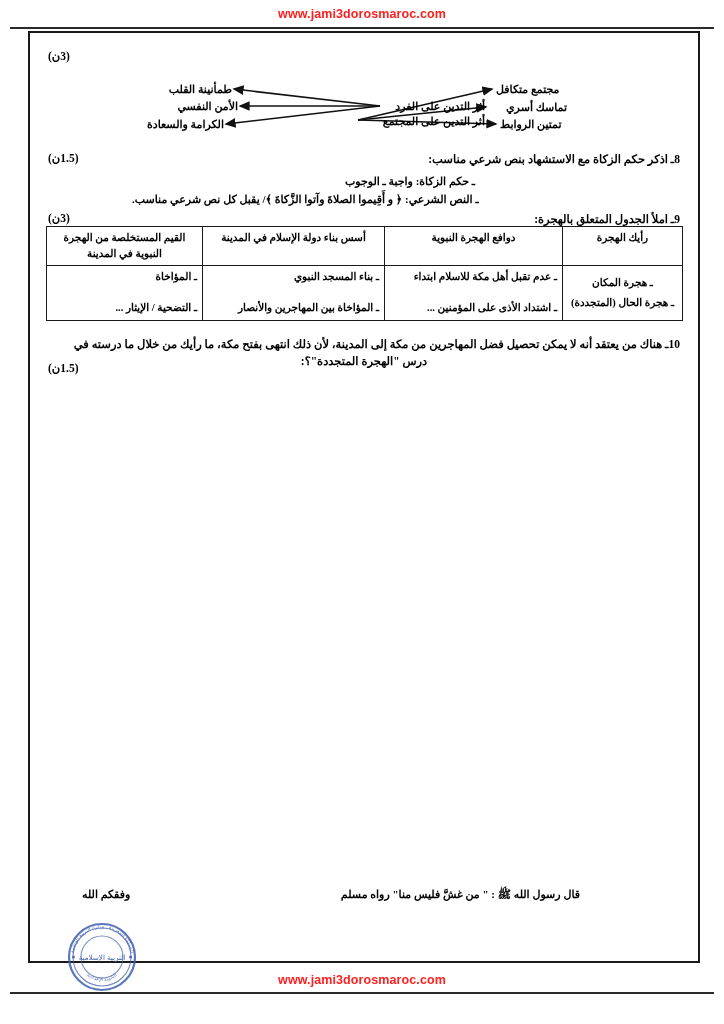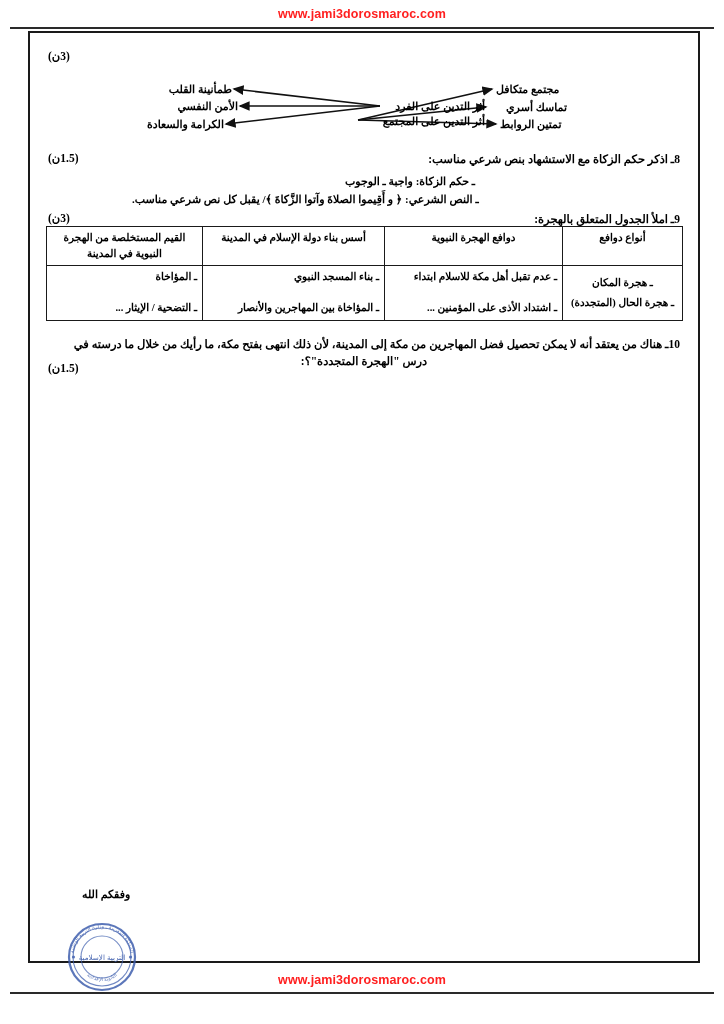--- a/index.html
+++ b/index.html
@@ -221,21 +221,21 @@
 
   <table id="hijra-table">
     <colgroup>
       <col style="width:120px">
       <col style="width:178px">
       <col style="width:182px">
       <col style="width:156px">
     </colgroup>
     <thead>
       <tr>
-        <th>أنواع دوافع</th>
+        <th>رأيك الهجرة</th>
         <th>دوافع الهجرة النبوية</th>
         <th>أسس بناء دولة الإسلام في المدينة</th>
         <th>القيم المستخلصة من الهجرة النبوية في المدينة</th>
       </tr>
     </thead>
     <tbody>
       <tr>
         <td class="col-types">
           <span class="li">ـ هجرة المكان</span>
           <span class="li">ـ هجرة الحال (المتجددة)</span>
@@ -253,20 +253,21 @@
           <span class="li">ـ التضحية / الإيثار ...</span>
         </td>
       </tr>
     </tbody>
   </table>
 
   <div class="q-line" style="top:305px; right:20px; width:632px; text-align:right;">10ـ هناك من يعتقد أنه لا يمكن تحصيل فضل المهاجرين من مكة إلى المدينة، لأن ذلك انتهى بفتح مكة، ما رأيك من خلال ما درسته في</div>
   <div class="q-line" style="top:322px; right:20px; width:632px; text-align:center;">درس "الهجرة المتجددة"؟:</div>
   <div class="points" style="top:330px; left:20px;">(1.5ن)</div>
 
+  <div id="hadith">قال رسول الله ﷺ : " من غشَّ فليس منا" رواه مسلم</div>
   <div id="blessing">وفقكم الله</div>
 
   <div id="stamp">
     <svg width="84" height="84" viewBox="0 0 84 84" xmlns="http://www.w3.org/2000/svg">
       <defs>
         <path id="arcTop" d="M 42,42 m -29,0 a 29,29 0 0 1 58,0" fill="none"></path>
         <path id="arcBottom" d="M 42,42 m -24,0 a 24,24 0 0 0 48,0" fill="none"></path>
       </defs>
       <circle cx="42" cy="42" r="33" fill="none" stroke="#3f5fae" stroke-width="2.2" opacity="0.85"></circle>
       <circle cx="42" cy="42" r="29" fill="none" stroke="#3f5fae" stroke-width="1.1" opacity="0.75"></circle>

